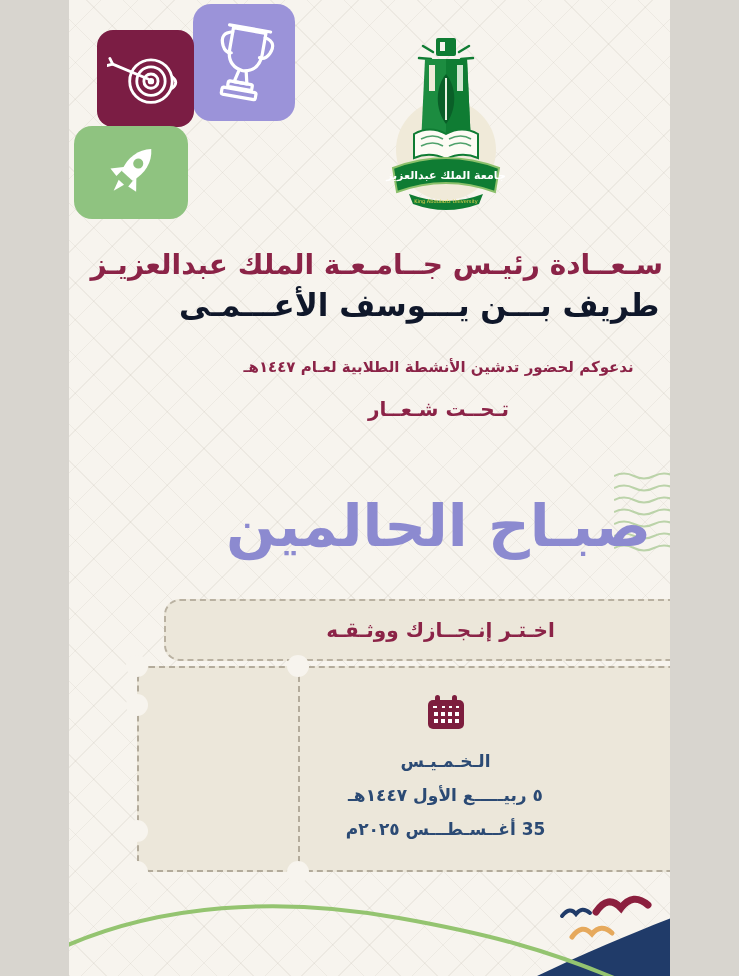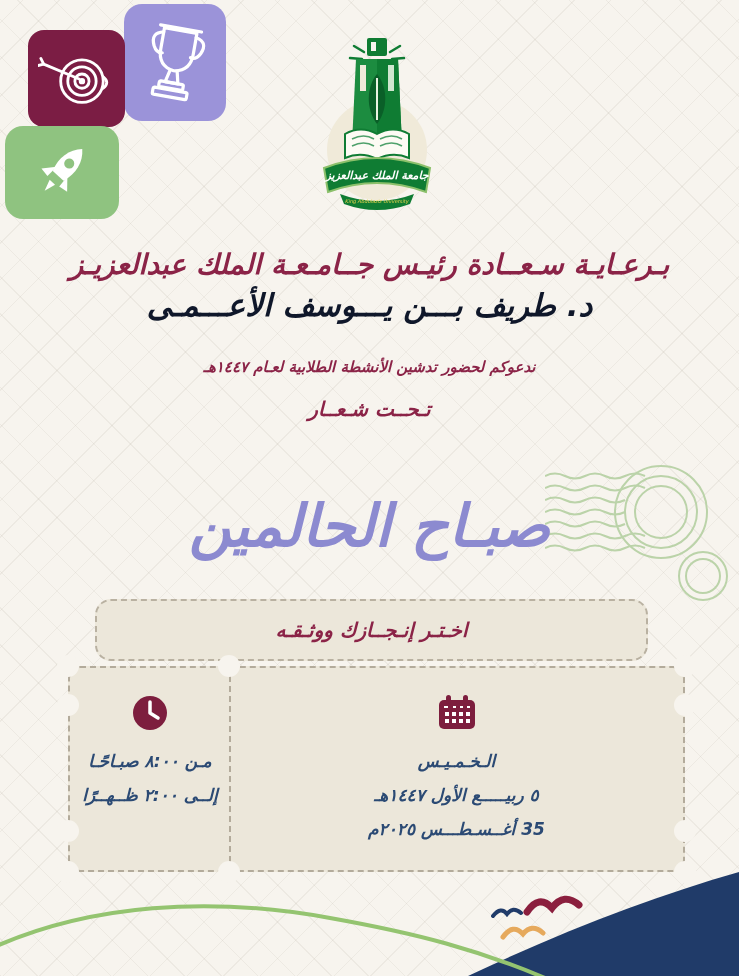--- a/index.html
+++ b/index.html
@@ -1,17 +1,17 @@
 <!DOCTYPE html>
 <html lang="ar"><head>
 <meta charset="utf-8">
 <style>
   html,body{margin:0;padding:0;}
   body{background:#d8d5cf;font-family:"DejaVu Sans",sans-serif;}
-  .canvas{position:relative;width:739px;height:976px;margin:0 auto;background:#f7f4ee;overflow:hidden;font-style:italic;}
+  .canvas{position:relative;width:601px;height:976px;margin:0 auto;background:#f7f4ee;overflow:hidden;}
   
   .canvas::before{content:"";position:absolute;inset:0;pointer-events:none;
     background-image:
       repeating-linear-gradient(45deg, rgba(185,178,165,.16) 0 1px, transparent 1px 26px),
       repeating-linear-gradient(-45deg, rgba(185,178,165,.16) 0 1px, transparent 1px 26px);
   }
   .abs{position:absolute;}
   
   .sq{border-radius:18px;display:flex;align-items:center;justify-content:center;}
   .sq-trophy{left:124px;top:4px;width:102px;height:117px;background:#9B93D9;}
@@ -164,30 +164,20 @@
     <div class="notch" style="left:604px;top:-13px;"></div>
     <div class="notch" style="left:-13px;top:193px;"></div>
     <div class="notch" style="left:604px;top:193px;"></div>
     <div class="notch" style="left:-13px;top:26px;"></div>
     <div class="notch" style="left:-13px;top:152px;"></div>
     <div class="notch" style="left:604px;top:26px;"></div>
     <div class="notch" style="left:604px;top:152px;"></div>
     <div class="notch" style="left:148px;top:-13px;"></div>
     <div class="notch" style="left:148px;top:193px;"></div>
 
-    <div class="cell stub">
-      <div class="ic">
-        <svg width="40" height="40" viewBox="0 0 40 40">
-          <circle cx="20" cy="20" r="17" fill="#7D1E3E"></circle>
-          <path d="M20 20 L20 9 M20 20 L28 25" stroke="#ffffff" stroke-width="3.5" stroke-linecap="round"></path>
-        </svg>
-      </div>
-      <div class="tkline">مـن ٨:٠٠ صبـاحًـا</div>
-      <div class="tkline">إلــى ٢:٠٠ ظــهــرًا</div>
-    </div>
 
     <div class="main">
 
       <div class="cell col">
         <div class="ic">
           <svg width="42" height="40" viewBox="0 0 42 40">
             <rect x="3" y="7" width="36" height="29" rx="5" fill="#7D1E3E"></rect>
             <rect x="10" y="2" width="5" height="9" rx="2.5" fill="#7D1E3E"></rect>
             <rect x="27" y="2" width="5" height="9" rx="2.5" fill="#7D1E3E"></rect>
             <path d="M8 14 h4 M17 14 h3 M24 14 h3 M31 14 h3" stroke="#fff" stroke-width="2"></path>

